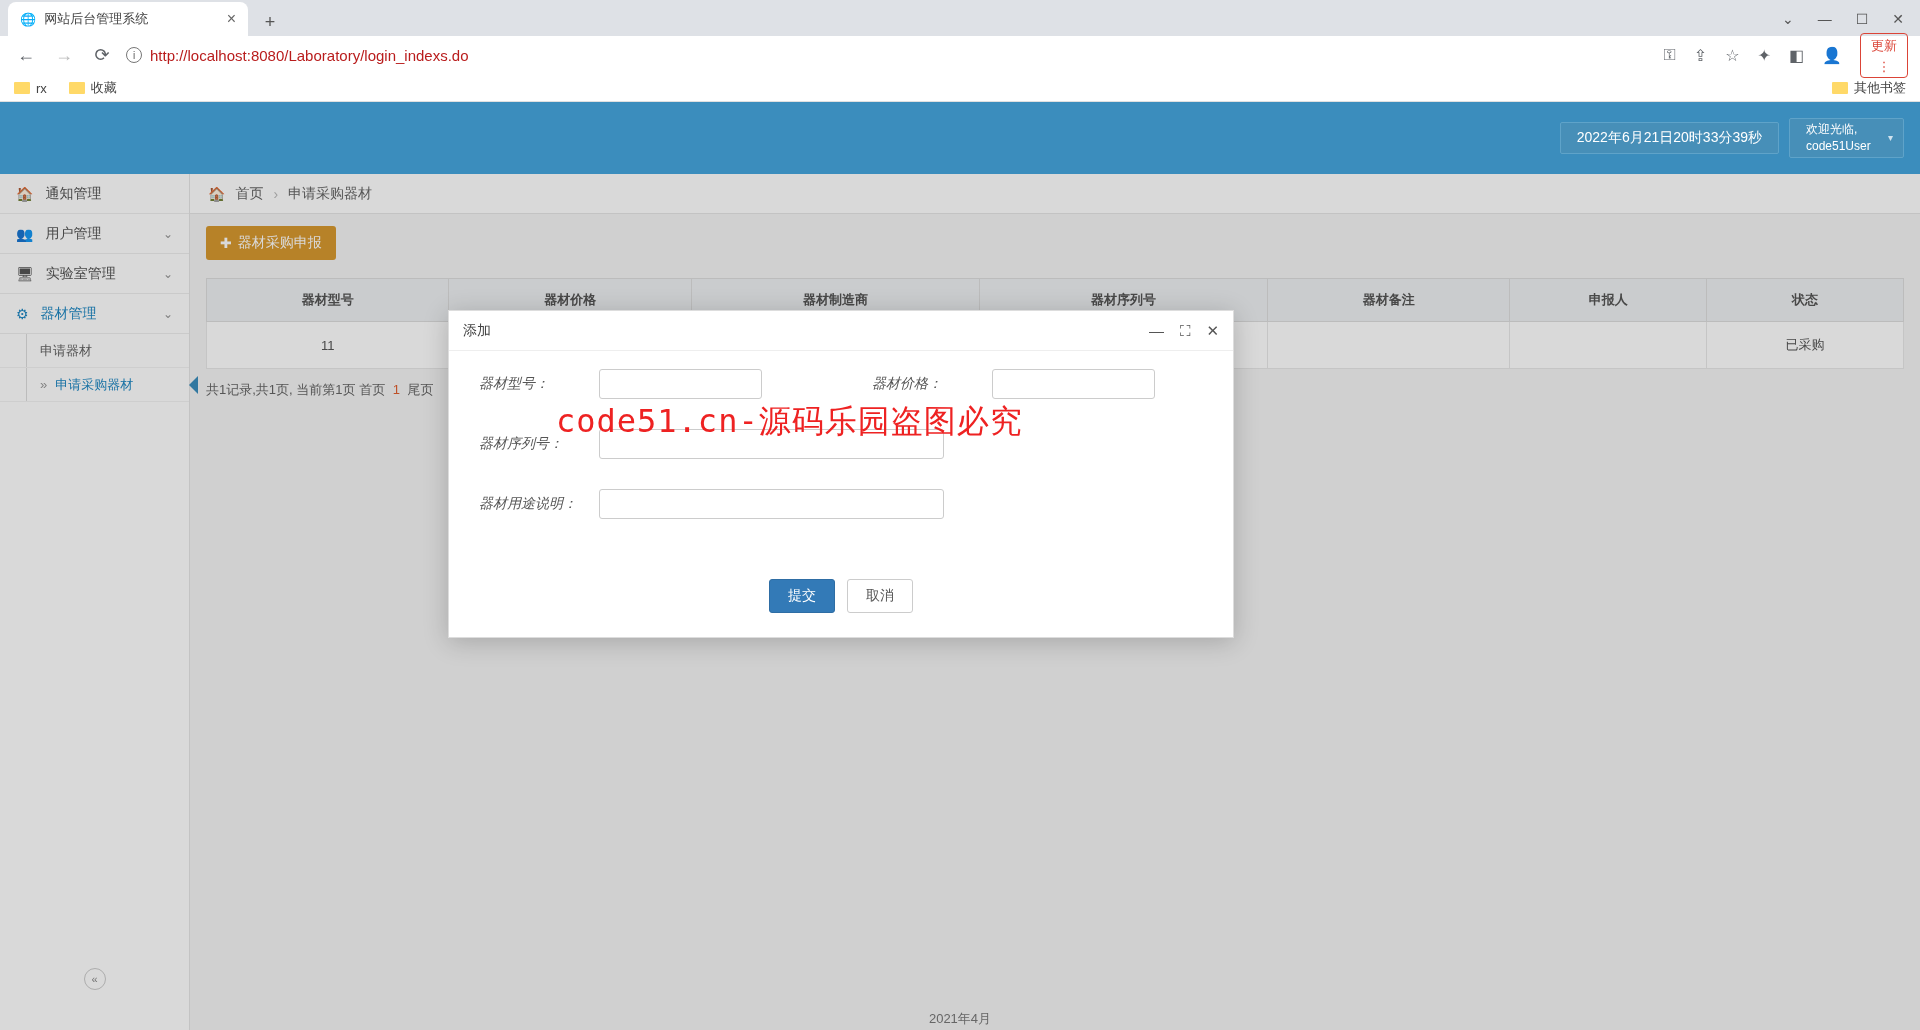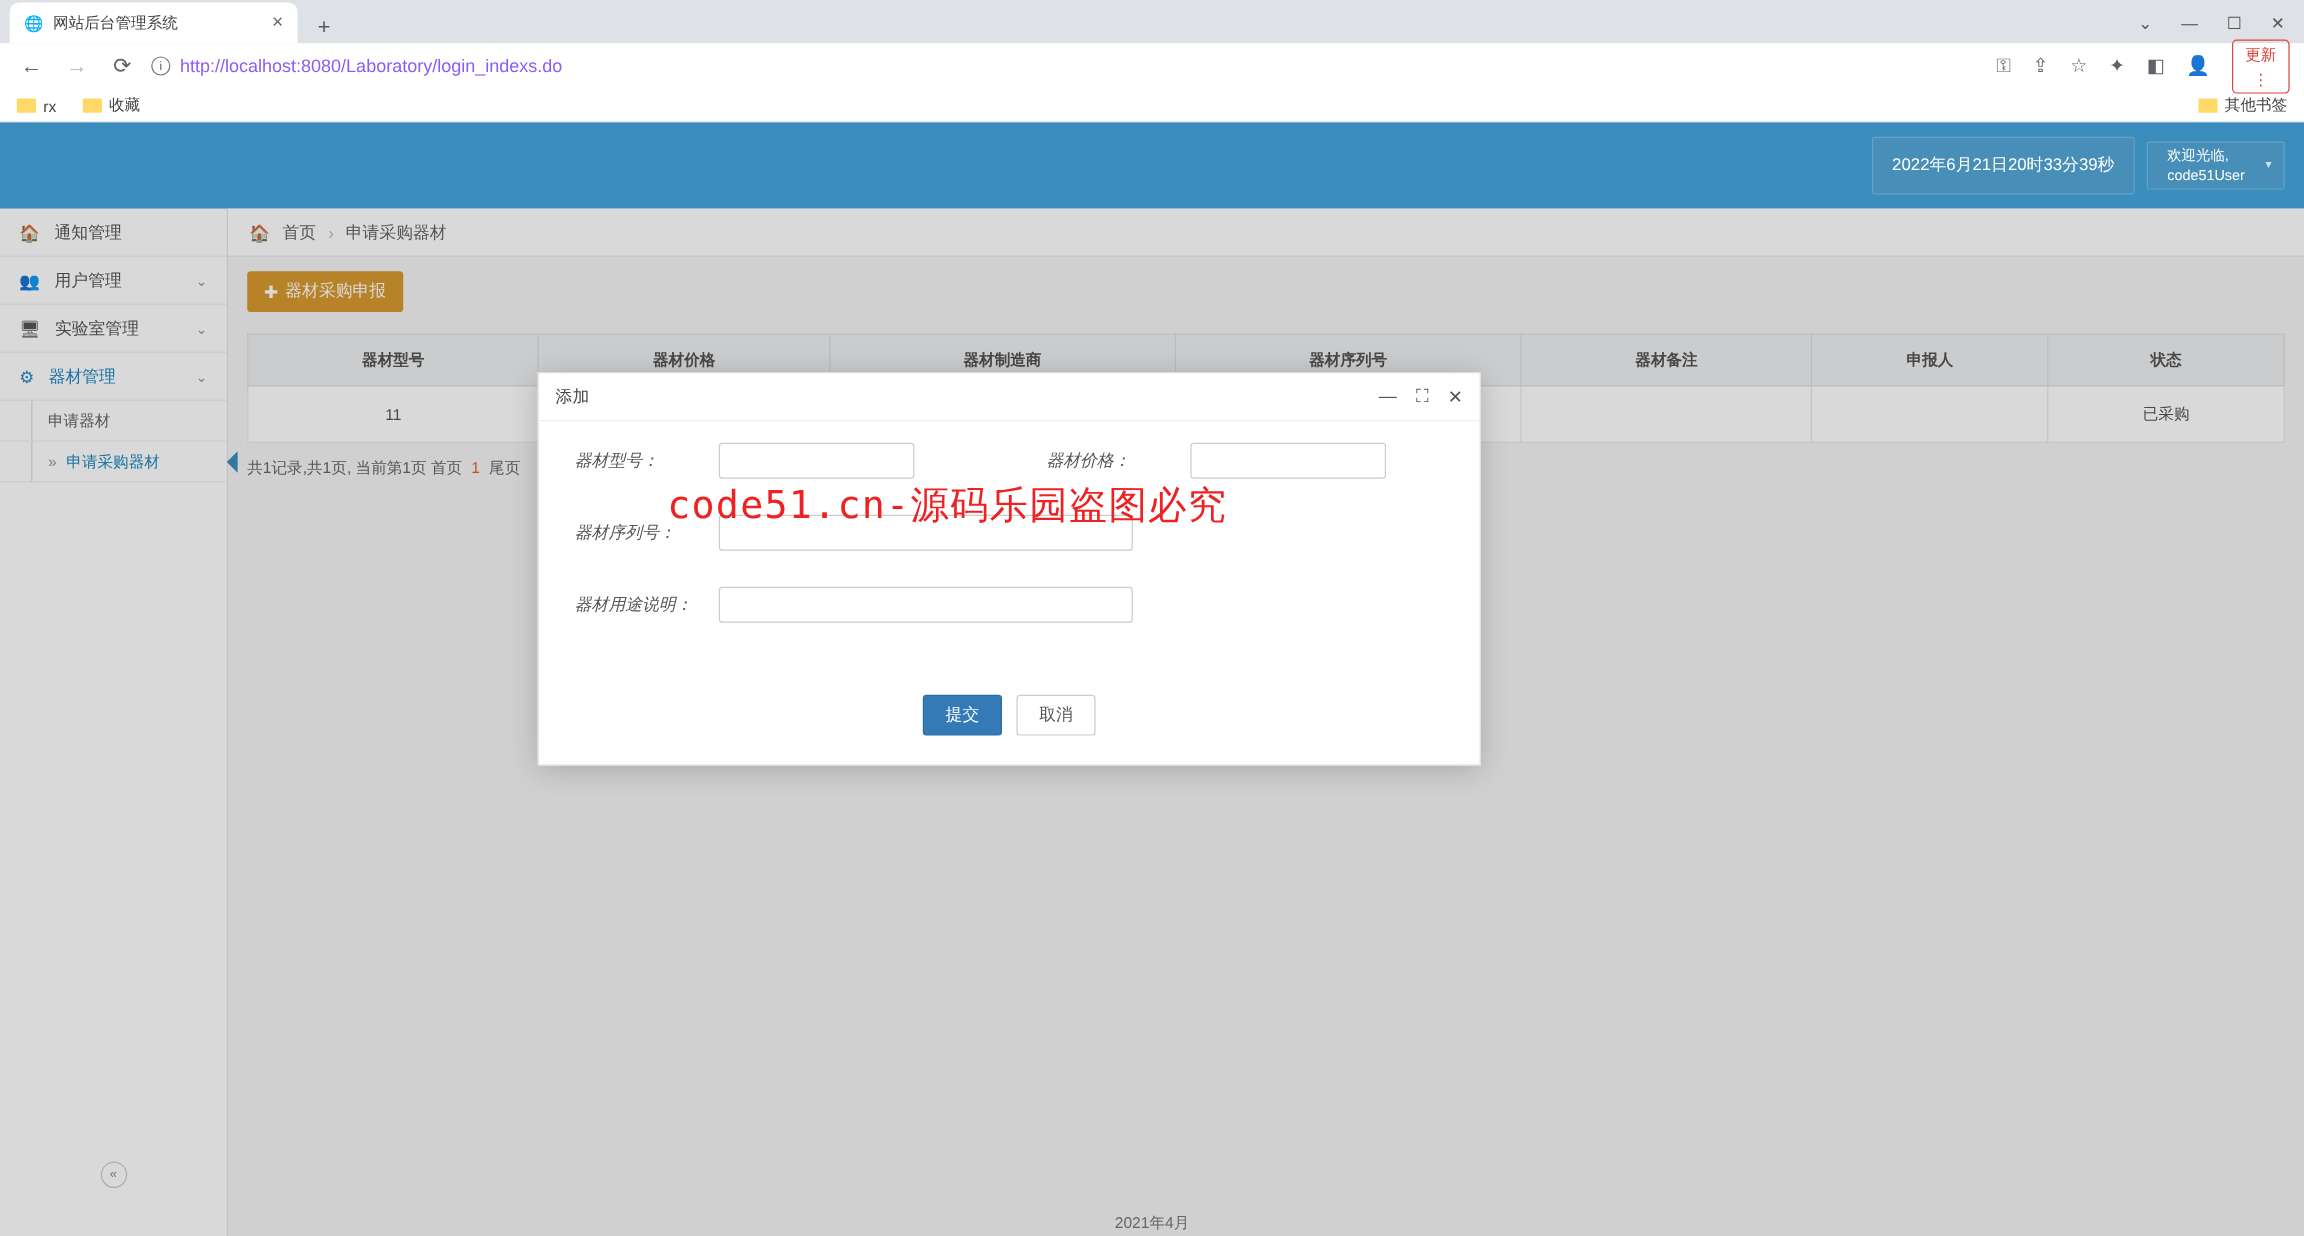--- a/index.html
+++ b/index.html
@@ -11,32 +11,32 @@
     .tab { background: #fff; height: 34px; width: 240px; border-radius: 8px 8px 0 0; display: flex; align-items: center; padding: 0 12px; gap: 8px; font-size: 13px; color: #444; }
     .tab-close { margin-left: auto; font-size: 16px; color: #666; cursor: pointer; }
     .new-tab { width: 28px; height: 28px; display: flex; align-items: center; justify-content: center; font-size: 18px; color: #555; margin-left: 8px; cursor: pointer; }
     .window-controls { margin-left: auto; display: flex; gap: 24px; padding-right: 16px; align-items: center; height: 34px; }
     .window-controls span { font-size: 14px; color: #555; cursor: pointer; }
 
     .addr-bar { height: 38px; display: flex; align-items: center; padding: 0 12px; gap: 10px; }
     .nav-btn { width: 28px; height: 28px; display: flex; align-items: center; justify-content: center; color: #5f6368; font-size: 18px; cursor: pointer; }
     .url-area { flex: 1; display: flex; align-items: center; gap: 8px; font-size: 15px; color: #5a5a5a; }
     .url-icon { width: 16px; height: 16px; border: 1px solid #777; border-radius: 50%; display: flex; align-items: center; justify-content: center; font-size: 10px; }
-    .url-text { color: #8b5cf6; }
+    .url-text { color: #b91c1c; }
     .addr-right { display: flex; gap: 18px; align-items: center; color: #5f6368; font-size: 16px; }
     .update-btn { border: 1px solid #db4437; color: #db4437; padding: 3px 10px; border-radius: 4px; font-size: 13px; display: flex; align-items: center; gap: 4px; flex-direction: column; }
 
     .bookmarks-bar { height: 28px; display: flex; align-items: center; padding: 0 14px; gap: 22px; font-size: 13px; color: #444; }
     .bookmark-item { display: flex; align-items: center; gap: 6px; cursor: pointer; }
     .folder-icon { width: 16px; height: 12px; background: #ffd968; border-radius: 1px; display: inline-block; }
     .bookmarks-right { margin-left: auto; }
 
     
     .app-header { height: 72px; background: #3b8dbd; display: flex; align-items: center; justify-content: flex-end; padding: 0 16px; gap: 10px; }
-    .time-box { background: #478fb8; border: 1px solid #5fa3c9; color: #fff; height: 48px; padding: 0 16px; display: flex; align-items: center; font-size: 14px; border-radius: 2px; }
+    .time-box { background: #478fb8; border: 1px solid #5fa3c9; color: #fff; height: 32px; padding: 0 16px; display: flex; align-items: center; font-size: 14px; border-radius: 2px; }
     .user-box { background: #478fb8; border: 1px solid #5fa3c9; color: #fff; height: 40px; padding: 0 16px 0 16px; display: flex; flex-direction: column; justify-content: center; font-size: 12px; line-height: 1.4; border-radius: 2px; position: relative; width: 115px;}
     .user-box .caret { position: absolute; right: 10px; top: 50%; transform: translateY(-50%); font-size: 10px; color: #cfe2ee;}
 
     
     .app-body { display: flex; height: calc(1030px - 102px - 72px); position: relative; }
     .sidebar { width: 190px; background: #fff; border-right: 1px solid #e5e5e5; position: relative; }
     .sidebar-item { height: 40px; display: flex; align-items: center; padding: 0 16px; gap: 12px; font-size: 14px; color: #555; cursor: pointer; border-bottom: 1px solid #eee; }
     .sidebar-item.active { color: #2088c3; }
     .sidebar-item .exp { margin-left: auto; font-size: 12px; color: #999; }
     .sidebar-sub { height: 34px; display: flex; align-items: center; padding-left: 40px; font-size: 13px; color: #666; cursor: pointer; border-bottom: 1px solid #f2f2f2; position: relative; }

